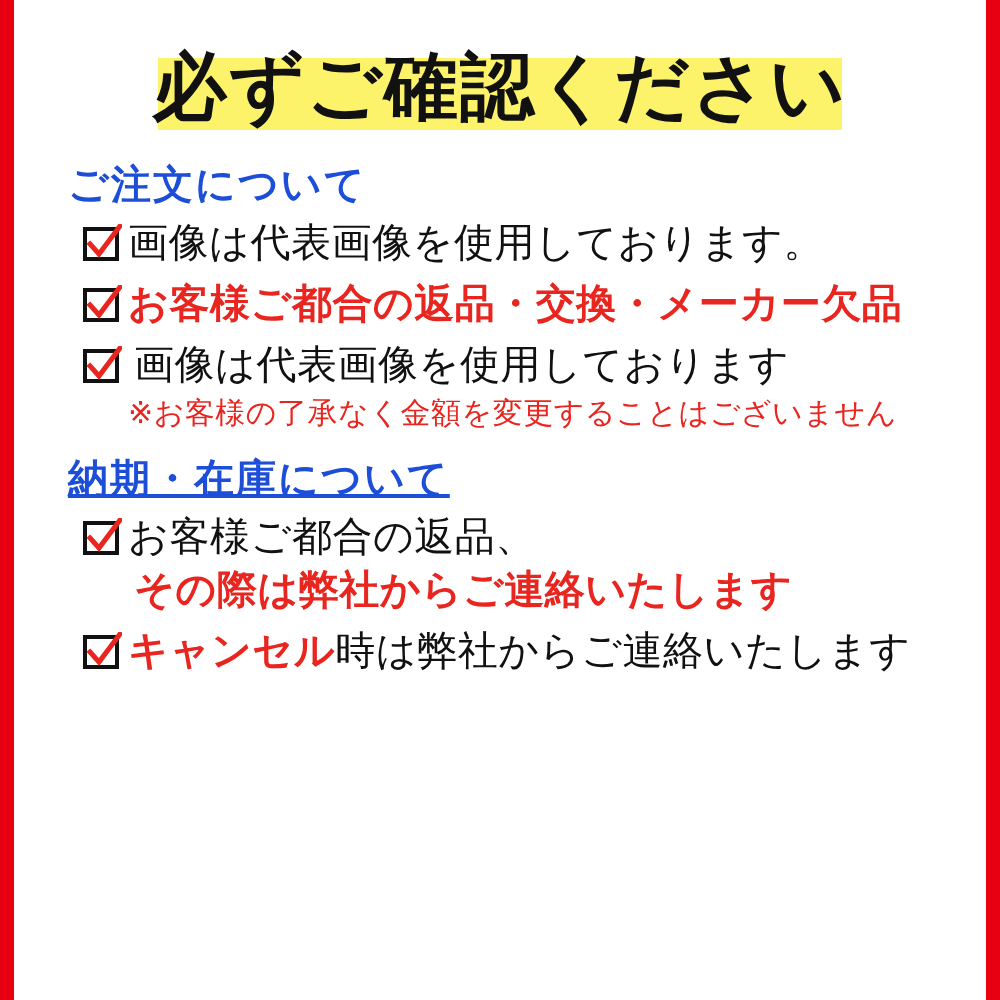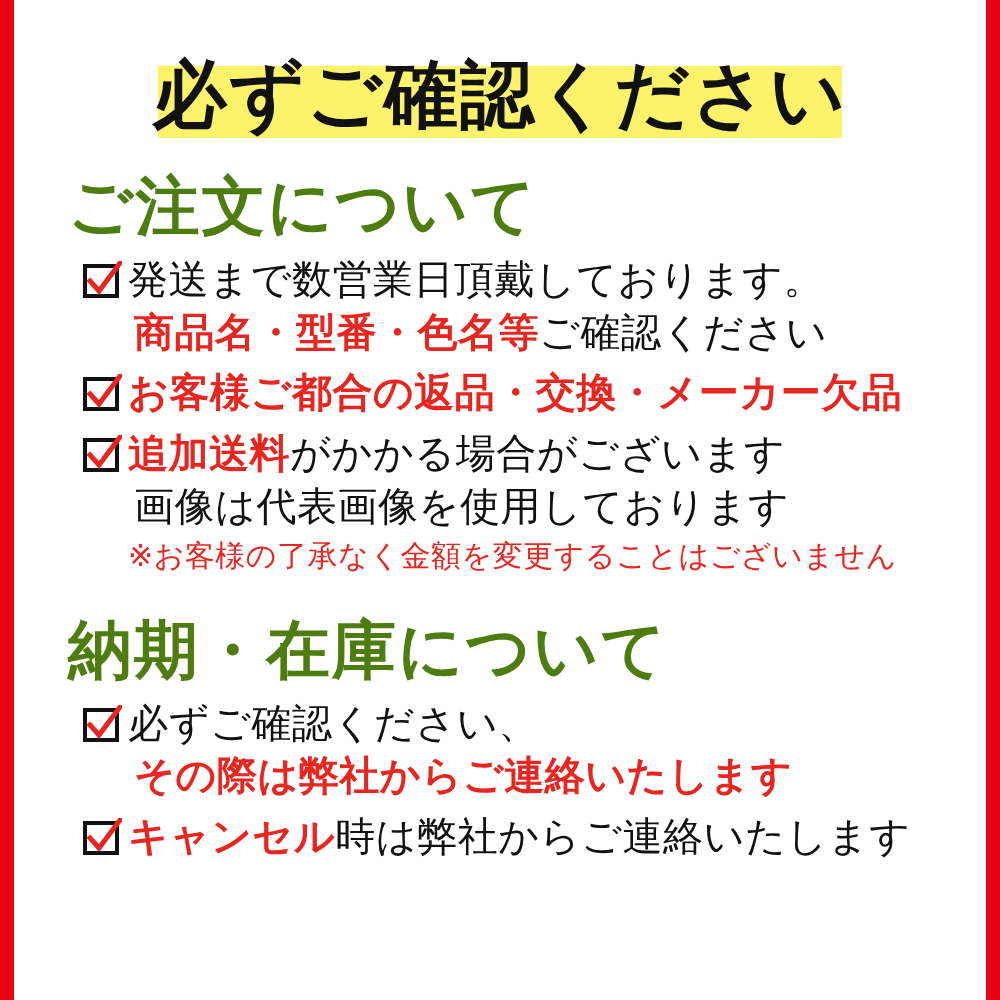--- a/index.html
+++ b/index.html
@@ -26,21 +26,21 @@
   .edge-bar.left { left: 0; }
   .edge-bar.right { right: 0; }
 
   .page {
     position: absolute;
     left: 14px;
     right: 14px;
     top: 0;
     bottom: 0;
     box-sizing: border-box;
-    padding: 8px 28px;
+    padding: 0 28px;
   }
 
   
   .title-wrap {
     text-align: center;
     margin-top: 30px;
     height: 112px;
     position: relative;
   }
   .title-highlight {
@@ -58,29 +58,30 @@
     font-size: 74px;
     font-weight: bold;
     letter-spacing: 2px;
     color: #111111;
     line-height: 112px;
     white-space: nowrap;
   }
 
   
   .section-heading {
-    font-size: 64px;
+    font-size: 40px;
     font-weight: bold;
-    color: #4d7c0f;
+    color: #1d4ed8;
     letter-spacing: 2px;
     margin: 18px 0 6px 26px;
     line-height: 1.2;
   }
   .section-heading.second {
-    margin-top: 35px;
+    margin-top: 20px;
+    text-decoration: underline;
   }
 
   
   .item {
     display: flex;
     align-items: flex-start;
     margin: 8px 0 8px 40px;
   }
   .check-icon {
     flex: 0 0 auto;
@@ -135,22 +136,21 @@
   <div class="section-heading">ご注文について</div>
 
   <div class="item">
     <span class="check-icon">
       <svg viewBox="0 0 40 40" width="40" height="40" aria-hidden="true">
         <rect x="3" y="5" width="32" height="30" fill="none" stroke="#111111" stroke-width="4"></rect>
         <path d="M8 20 L17 30 L38 2" fill="none" stroke="#e8251f" stroke-width="5" stroke-linecap="square"></path>
       </svg>
     </span>
     <span class="item-lines">
-      <div class="line">発送まで数営業日頂戴しております。</div>
-      <div class="line indent"><span class="red">商品名・型番・色名等</span><span class="black-bold">ご確認ください</span></div>
+      <div class="line">画像は代表画像を使用しております。</div>
     </span>
   </div>
 
   <div class="item">
     <span class="check-icon">
       <svg viewBox="0 0 40 40" width="40" height="40" aria-hidden="true">
         <rect x="3" y="5" width="32" height="30" fill="none" stroke="#111111" stroke-width="4"></rect>
         <path d="M8 20 L17 30 L38 2" fill="none" stroke="#e8251f" stroke-width="5" stroke-linecap="square"></path>
       </svg>
     </span>
@@ -160,37 +160,36 @@
   </div>
 
   <div class="item">
     <span class="check-icon">
       <svg viewBox="0 0 40 40" width="40" height="40" aria-hidden="true">
         <rect x="3" y="5" width="32" height="30" fill="none" stroke="#111111" stroke-width="4"></rect>
         <path d="M8 20 L17 30 L38 2" fill="none" stroke="#e8251f" stroke-width="5" stroke-linecap="square"></path>
       </svg>
     </span>
     <span class="item-lines">
-      <div class="line"><span class="red">追加送料</span><span class="black-bold">がかかる場合がございます</span></div>
       <div class="line indent">画像は代表画像を使用しております</div>
       <div class="note">※お客様の了承なく金額を変更することはございません</div>
     </span>
   </div>
 
   <div class="section-heading second">納期・在庫について</div>
 
   <div class="item">
     <span class="check-icon">
       <svg viewBox="0 0 40 40" width="40" height="40" aria-hidden="true">
         <rect x="3" y="5" width="32" height="30" fill="none" stroke="#111111" stroke-width="4"></rect>
         <path d="M8 20 L17 30 L38 2" fill="none" stroke="#e8251f" stroke-width="5" stroke-linecap="square"></path>
       </svg>
     </span>
     <span class="item-lines">
-      <div class="line">必ずご確認ください、</div>
+      <div class="line">お客様ご都合の返品、</div>
       <div class="line indent red">その際は弊社からご連絡いたします</div>
     </span>
   </div>
 
   <div class="item">
     <span class="check-icon">
       <svg viewBox="0 0 40 40" width="40" height="40" aria-hidden="true">
         <rect x="3" y="5" width="32" height="30" fill="none" stroke="#111111" stroke-width="4"></rect>
         <path d="M8 20 L17 30 L38 2" fill="none" stroke="#e8251f" stroke-width="5" stroke-linecap="square"></path>
       </svg>

